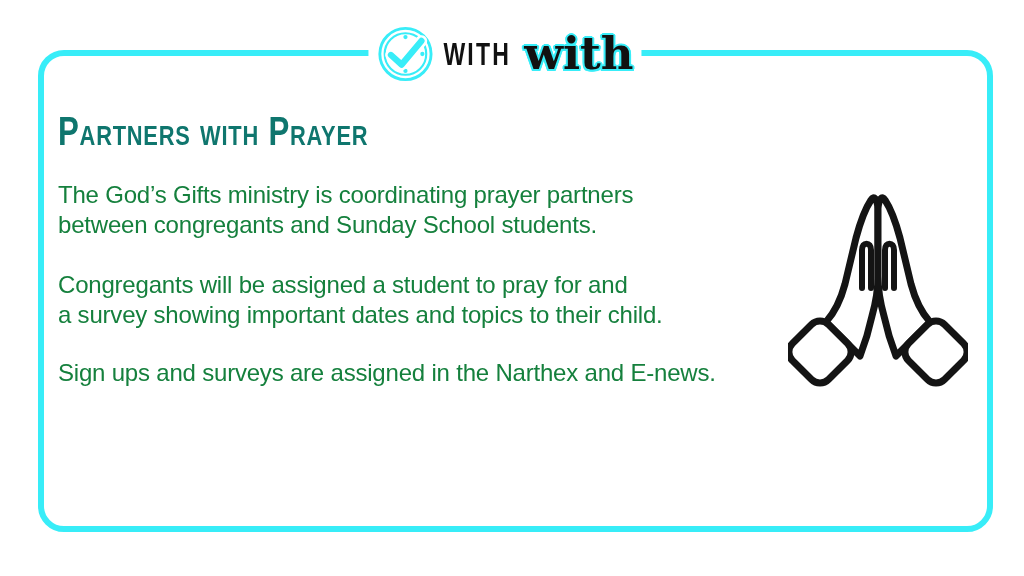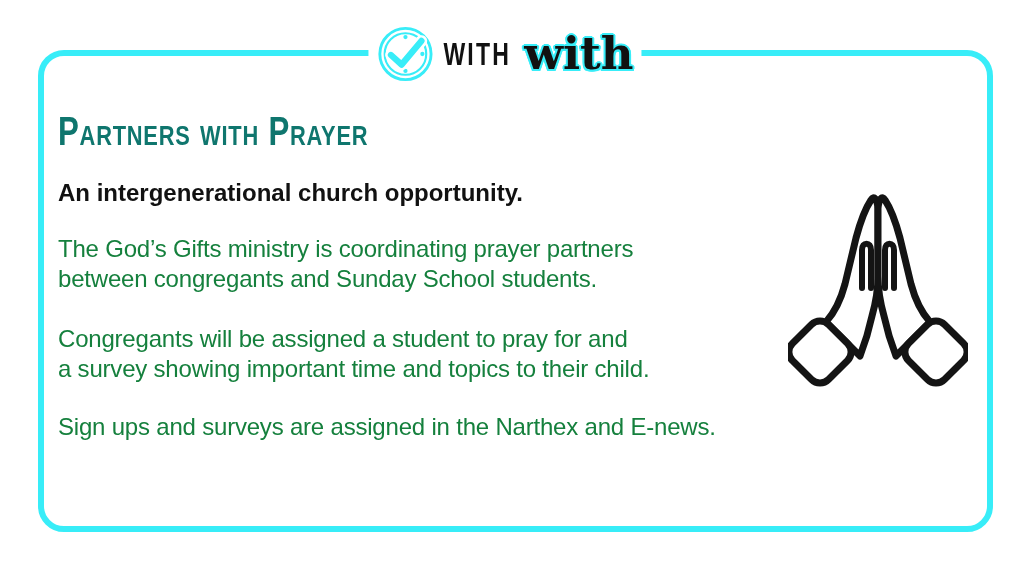--- a/index.html
+++ b/index.html
@@ -131,25 +131,24 @@
         <path d="M15 31 L26 41 L46.5 16.5" fill="none" stroke="#ffffff" stroke-width="12" stroke-linecap="round" stroke-linejoin="round"></path>
         <path d="M15 31 L26 41 L46.5 16.5" fill="none" stroke="#38EDF8" stroke-width="6.5" stroke-linecap="round" stroke-linejoin="round"></path>
       </svg>
     </span>
     <span class="logo-with">WITH</span>
     <span class="logo-time">with</span>
   </div>
 
   <div class="content">
     <h1 class="title"><span class="squeeze">Partners with Prayer</span></h1>
-    <p class="subtitle">An intergenerational church opportunity.</p>
     <p class="body p1">The God’s Gifts ministry is coordinating prayer partners
 between congregants and Sunday School students.</p>
     <p class="body p2">Congregants will be assigned a student to pray for and
-a survey showing important time and topics to their child.</p>
+a survey showing important dates and topics to their child.</p>
     <p class="body p3">Sign ups and surveys are assigned in the Narthex and E-news.</p>
   </div>
 
   <div class="hands">
     <svg width="180" height="200" viewBox="0 0 180 200">
       <g stroke="#141414" stroke-width="7" stroke-linejoin="round" stroke-linecap="round">
 
         <path fill="#ffffff" d="M90 16
           C 89 7, 86 3, 83 8
           C 77 17, 72 31, 68 46

